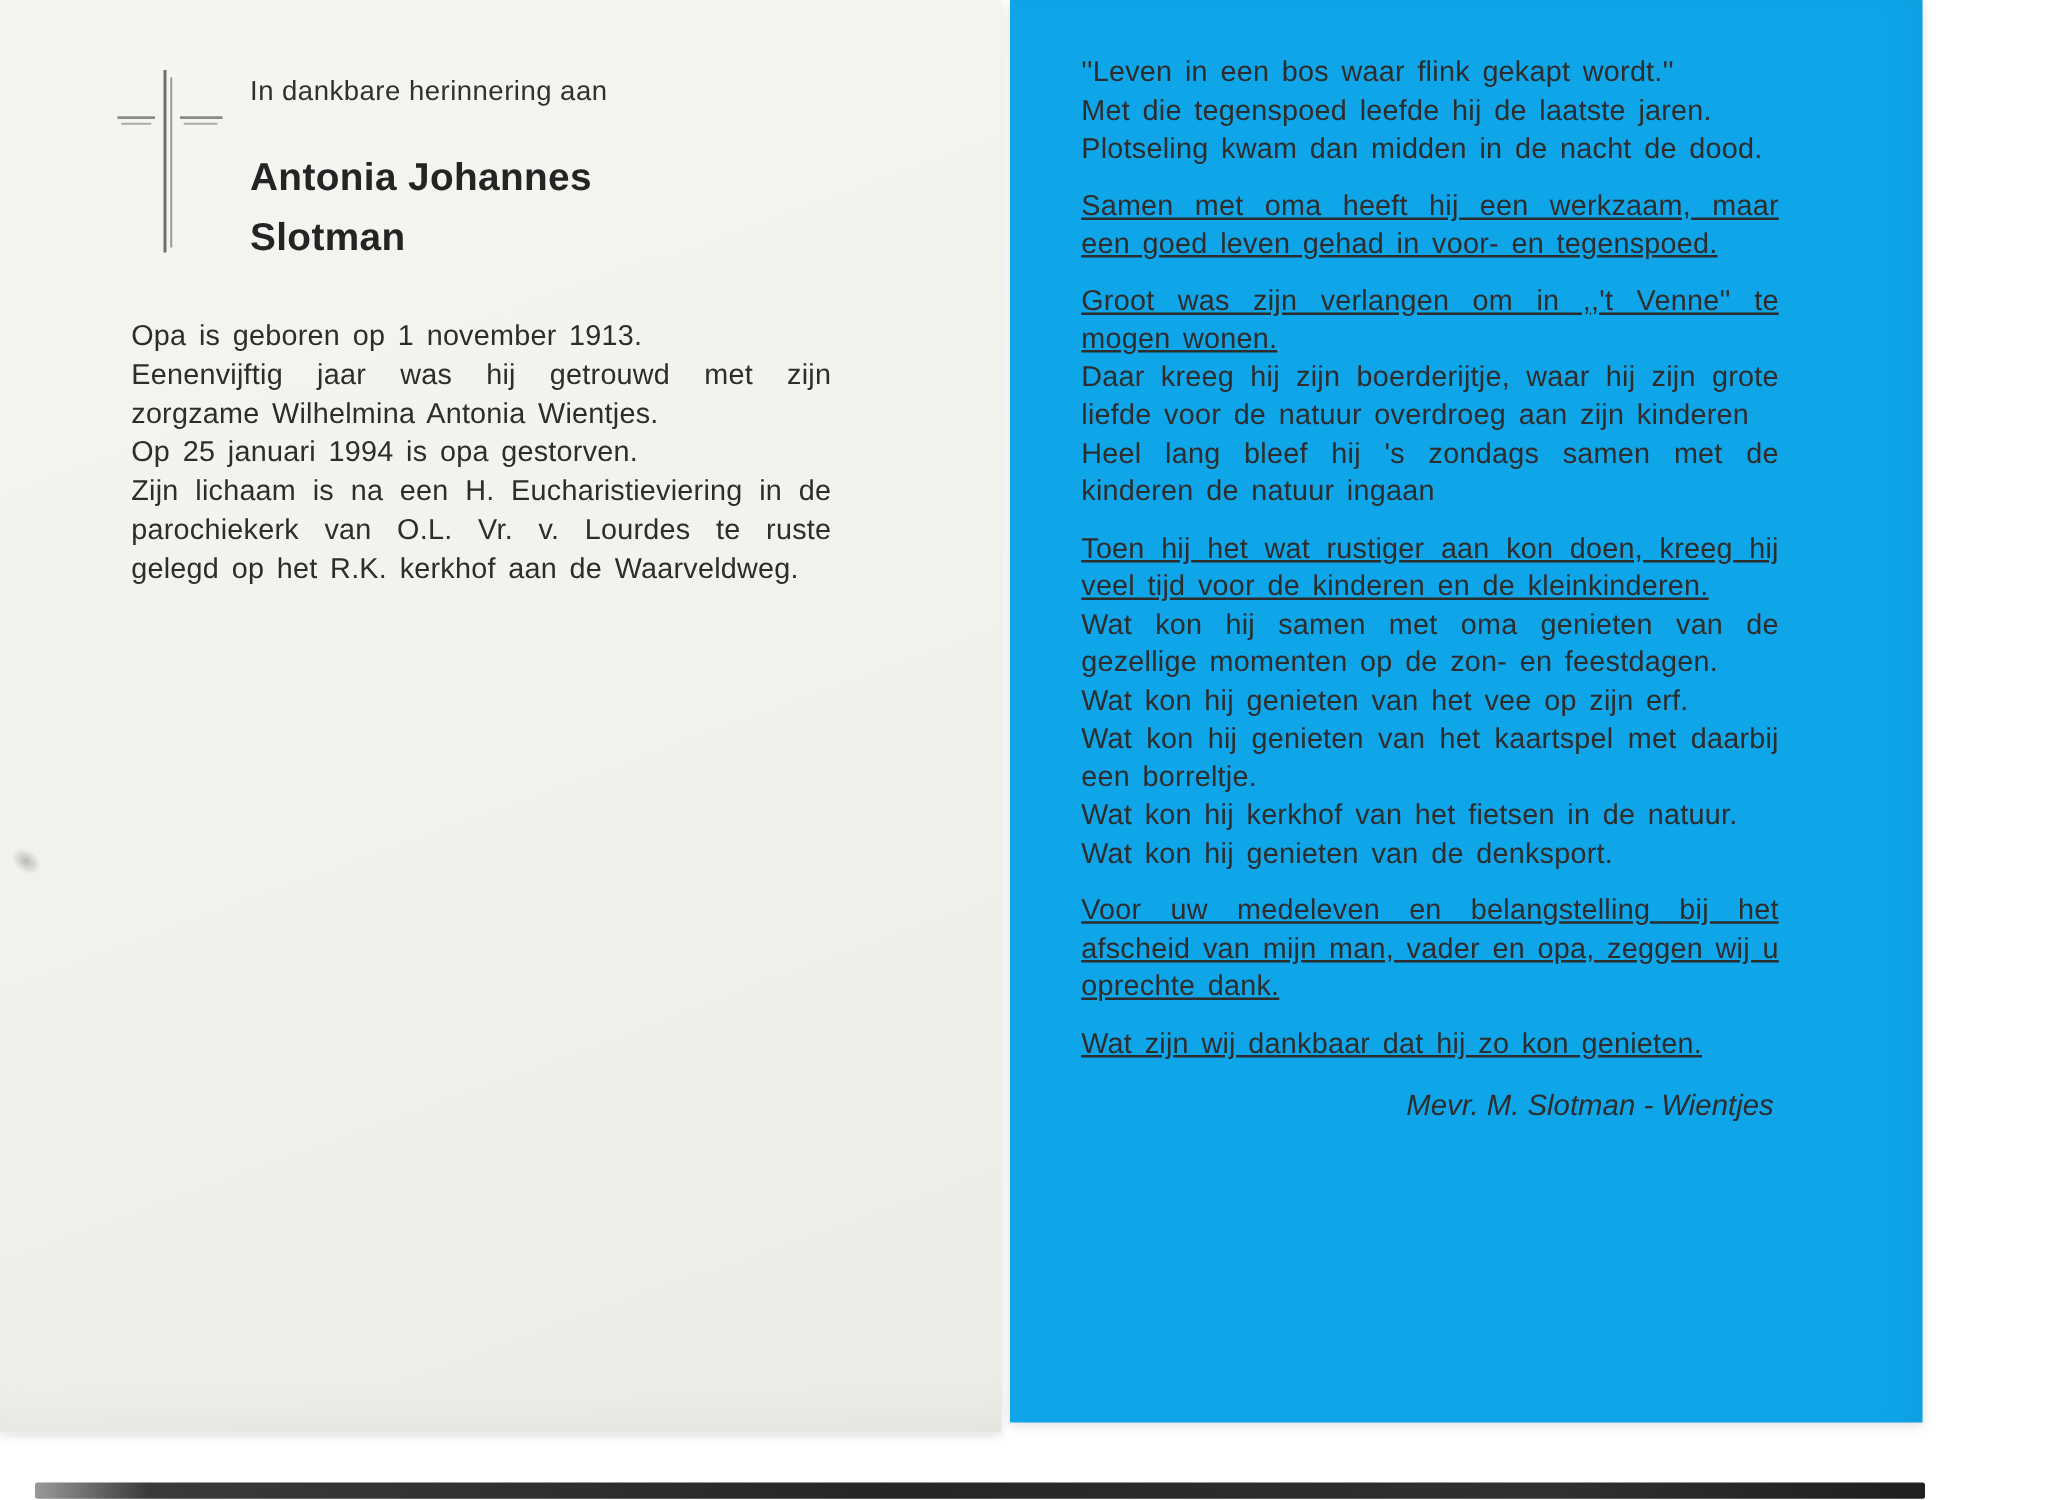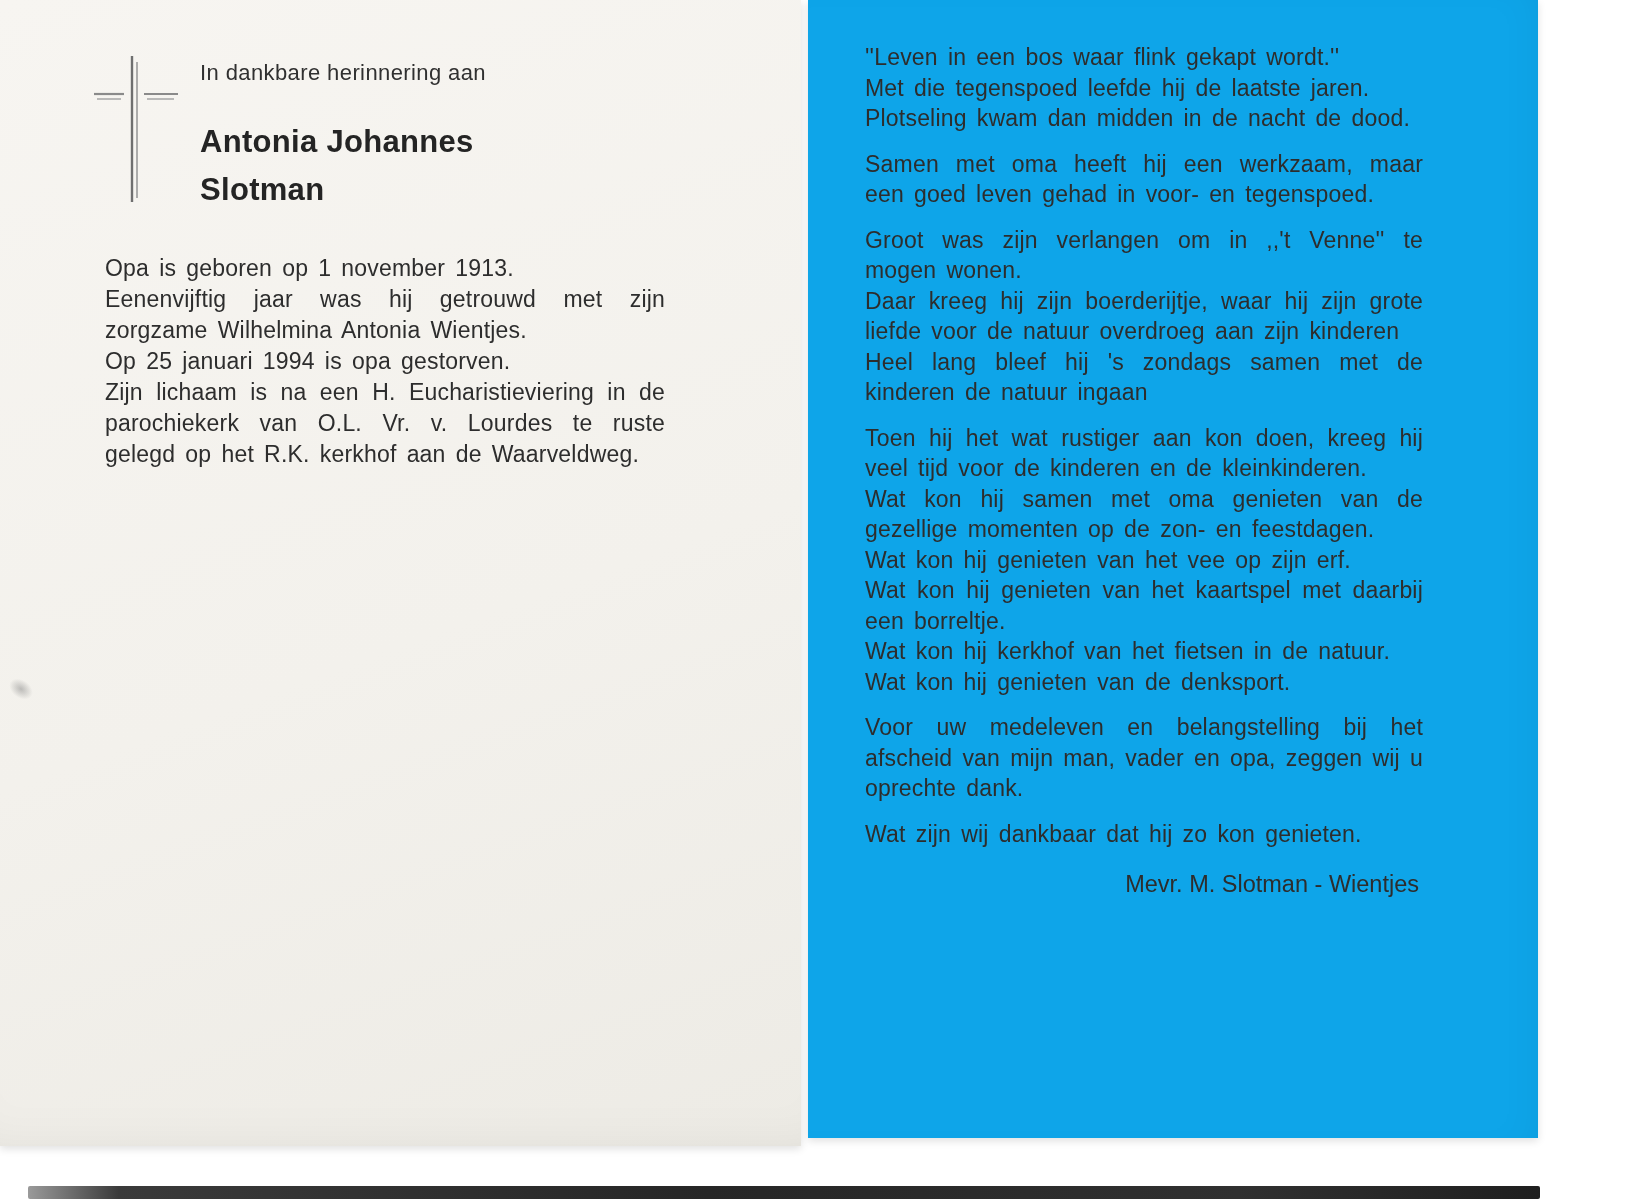--- a/index.html
+++ b/index.html
@@ -69,32 +69,32 @@
     color: #2d2d2d;
   }
 
   .right-content {
     position: absolute;
     left: 57px; top: 42px;
     width: 558px;
   }
 
   p.par { line-height: 30.5px; }
-  p.sp { margin-top: 15px; }
+  p.sp { margin-top: 15px; text-decoration: underline; }
 
   .signature { margin-top: 18px; text-align: right; }
   .sig-inner {
     display: inline-block;
     text-align: center;
     font-size: 23.5px;
     line-height: 35px;
     margin-right: 4px;
     color: #2d2d2d;
   }
-  .sig-inner div { white-space: nowrap; }
+  .sig-inner div { white-space: nowrap; font-style: italic; }
 
   .scan-edge {
     position: absolute;
     left: 28px; top: 1186px;
     width: 1512px; height: 13px;
     background: linear-gradient(90deg, #9a9a9a 0%, #3a3a3a 6%, #262626 45%, #303030 80%, #1f1f1f 100%);
     border-radius: 2px;
   }
 
   .smudge {

